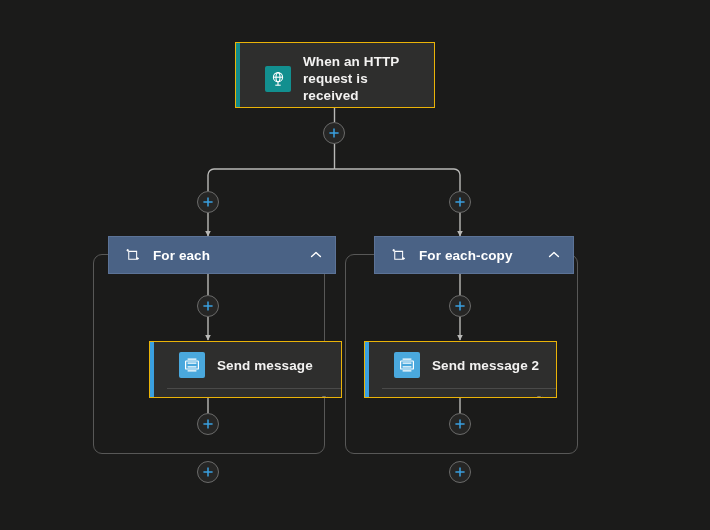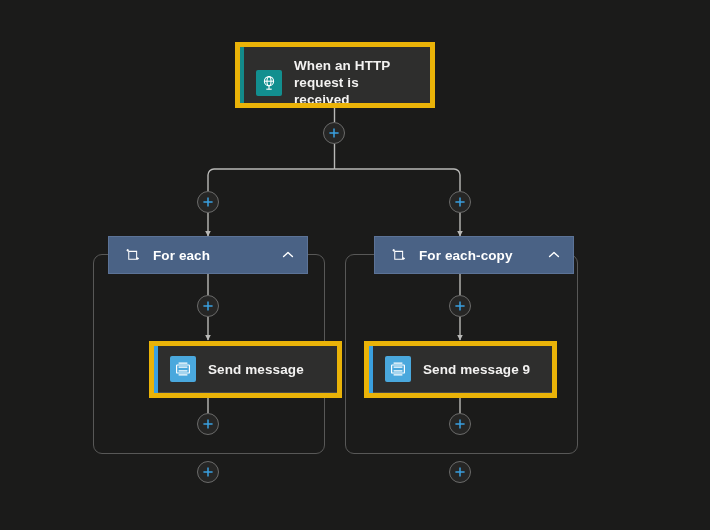--- a/index.html
+++ b/index.html
@@ -24,24 +24,25 @@
     left: 0; top: 0;
     width: 710px;
     height: 530px;
     pointer-events: none;
   }
 
   
   .node {
     position: absolute;
     background: #2e2e2d;
-    border: 5px solid #eab308;
+    border: 1px solid #eab308;
     box-sizing: border-box;
     display: flex;
     overflow: hidden;
+    gap: 13px;
   }
   .accent {
     width: 4px;
     flex: 0 0 4px;
     align-self: stretch;
   }
   .node-body {
     flex: 1 1 auto;
     display: flex;
     flex-direction: column;
@@ -202,21 +203,21 @@
           </svg>
         </div>
         <div class="node-title">When an HTTP
 request is received</div>
       </div>
     </div>
   </div>
 
   <div class="scope" style="left:93px; top:254px; width:232px; height:200px;"></div>
 
-  <div class="scope-header" style="left:108px; top:236px; width:200px;gap:12px;">
+  <div class="scope-header" style="left:108px; top:236px; width:228px;gap:12px;">
     <span class="hdr-icon">
       <svg width="15" height="15" viewBox="0 0 16 16" fill="none" stroke="#ffffff" stroke-width="1.1">
         <path d="M 4 3.6 H 12.4 V 12 H 4 Z"></path>
         <path d="M 1.6 2.4 H 4.2 M 2.9 1.1 V 3.7"></path>
         <path d="M 12.2 11.2 H 14.8 M 13.5 9.9 V 12.5"></path>
       </svg>
     </span>
     <span class="hdr-title">For each</span>
     <span class="hdr-chevron">
       <svg width="14" height="14" viewBox="0 0 14 14" fill="none" stroke="#ffffff" stroke-width="1.4" stroke-linecap="round" stroke-linejoin="round">
@@ -272,21 +273,21 @@
     <div class="accent" style="background:#3aa0e0"></div>
     <div class="node-body">
       <div class="node-main">
         <div class="node-icon" style="background:#4aa8dd">
           <svg width="18" height="18" viewBox="0 0 18 18" fill="none" stroke="#ffffff" stroke-width="1.2">
             <rect x="2.6" y="5" width="12.8" height="8" rx="0.6"></rect>
             <path d="M 4.6 7.2 H 13.4 M 4.6 10.8 H 13.4"></path>
             <path d="M 4.6 3.2 H 13.4 M 4.6 14.8 H 13.4"></path>
           </svg>
         </div>
-        <div class="node-title">Send message 9</div>
+        <div class="node-title">Send message 2</div>
       </div>
       <div class="node-footer">
         <span>
           <svg width="14" height="14" viewBox="0 0 16 16" fill="none" stroke="#a3a3a1" stroke-width="1.1" stroke-linecap="round">
             <path d="M 1.8 8.6 C 3.6 5.4 7 4.6 9.4 6.2 C 11.2 7.4 10.8 9.8 9 10.2
                      C 7.4 10.6 6.6 8.8 7.8 7.9 C 9 7 11.4 7.8 12.6 9.4"></path>
             <path d="M 11.4 6 L 14.2 11"></path>
           </svg>
         </span>
       </div>

